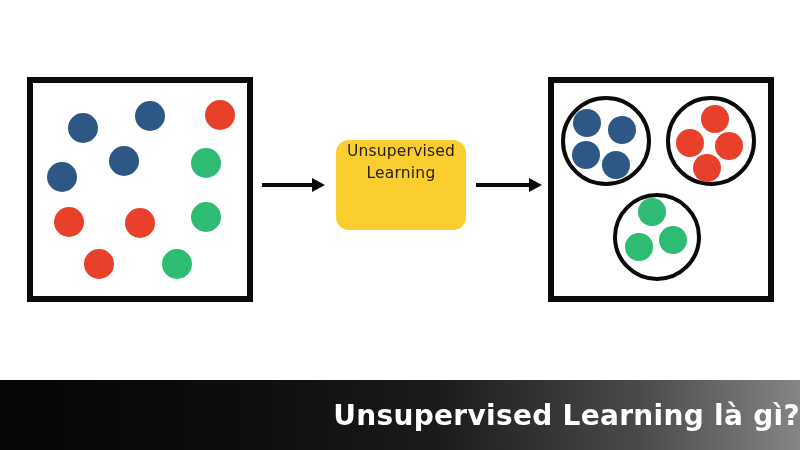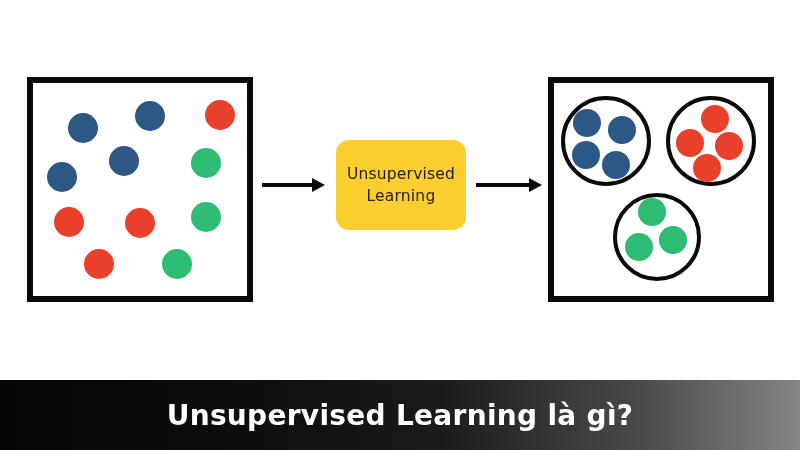--- a/index.html
+++ b/index.html
@@ -64,21 +64,21 @@
   
   #process-node {
     position: absolute;
     left: 336px;
     top: 140px;
     width: 130px;
     height: 90px;
     border-radius: 13px;
     background: #fbce30;
     display: flex;
-    align-items: center;
+    align-items: flex-start;
     justify-content: center;
     text-align: center;
   }
   #process-node-label {
     font-family: "DejaVu Sans", sans-serif;
     font-size: 15.5px;
     line-height: 1.45;
     color: #2b2112;
     letter-spacing: 0.2px;
     padding: 0 6px;
@@ -88,21 +88,21 @@
   
   #caption-banner {
     position: absolute;
     left: 0;
     top: 380px;
     width: 800px;
     height: 70px;
     background: linear-gradient(to right, #050505 0%, #0d0d0d 30%, #1b1b1b 55%, #4a4a4a 80%, #858585 100%);
     display: flex;
     align-items: center;
-    justify-content: center;
+    justify-content: flex-end;
   }
   #caption-text {
     color: #ffffff;
     font-family: "DejaVu Sans", sans-serif;
     font-weight: bold;
     font-size: 28px;
     letter-spacing: 0.3px;
     text-align: center;
     white-space: nowrap;
   }

